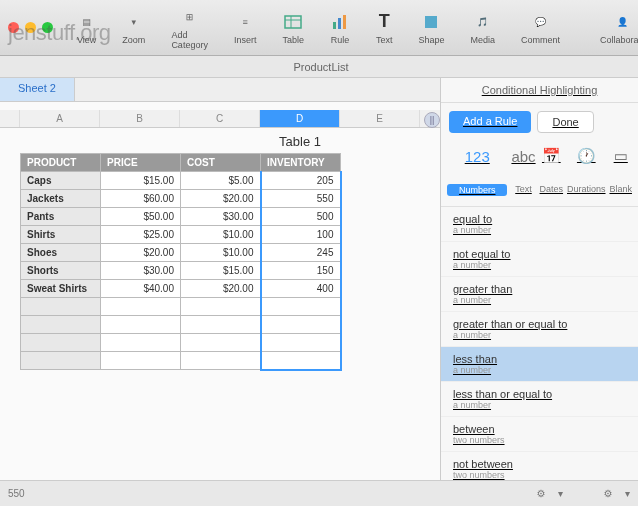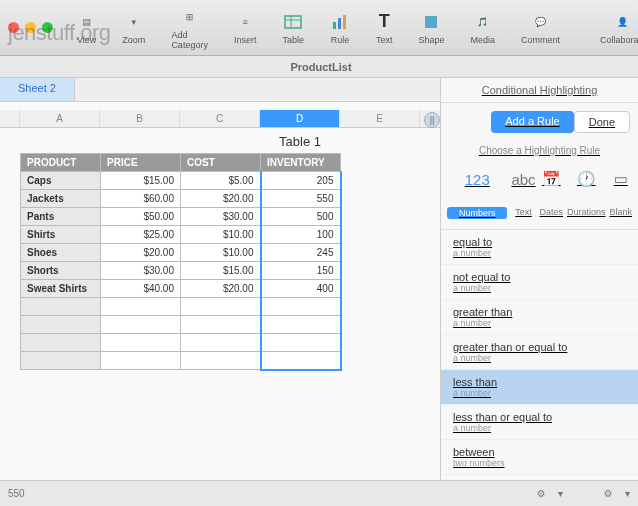--- a/index.html
+++ b/index.html
@@ -7,21 +7,21 @@
 .watermark { position: absolute; top: 20px; left: 8px; font-size: 22px; color: rgba(80,80,80,0.4); font-weight: 300; letter-spacing: -0.5px; z-index: 100; pointer-events: none; }
 .toolbar { height: 56px; background: linear-gradient(#ececec,#d8d8d8); border-bottom: 1px solid #b0b0b0; display: flex; align-items: center; padding: 0 8px; gap: 14px; }
 .traffic { display: flex; gap: 6px; margin-right: 4px; }
 .traffic span { width: 11px; height: 11px; border-radius: 50%; display: block; }
 .tl-red { background: #ff5f57; } .tl-yel { background: #febc2e; } .tl-grn { background: #28c840; }
 .tb-btn { display: flex; flex-direction: column; align-items: center; gap: 2px; padding: 2px 6px; cursor: pointer; color: #555; font-size: 9px; }
 .tb-icon { height: 22px; display: flex; align-items: center; justify-content: center; color: #666; }
 .tb-icon svg { width: 20px; height: 20px; }
 .tb-spacer { flex: 1; }
 .tabstrip { height: 22px; background: #e8e8e8; border-bottom: 1px solid #ccc; display: flex; align-items: center; padding-left: 4px; font-size: 10px; color: #666; }
-.doctitle { flex: 1; text-align: center; color: #666; font-size: 11px; font-weight: bold; }
+.doctitle { flex: 1; text-align: center; color: #666; font-size: 11px; }
 .main { display: flex; height: calc(100% - 56px - 22px - 26px); }
 .sheet-area { flex: 1; background: #fafafa; overflow: hidden; position: relative; }
 .sheet-tabs { display: flex; height: 24px; border-bottom: 1px solid #ccc; background: #eee; }
 .sheet-tab { padding: 4px 18px; font-size: 11px; color: #555; border-right: 1px solid #ccc; cursor: pointer; }
 .sheet-tab.active { background: #cfe3f8; color: #2a6fc9; }
 .col-headers { display: flex; height: 18px; background: #f0f0f0; border-bottom: 1px solid #ccc; margin-top: 8px; }
 .col-h { width: 80px; text-align: center; font-size: 10px; color: #888; border-right: 1px solid #ddd; line-height: 18px; }
 .col-h.rownum { width: 20px; }
 .col-h.sel { background: #3b99fc; color: white; }
 .table-title { text-align: center; font-size: 13px; color: #333; margin: 6px 0 4px 160px; }
@@ -29,21 +29,21 @@
 table.data th, table.data td { border: 1px solid #bbb; height: 18px; font-size: 10px; padding: 2px 6px; width: 80px; }
 table.data th { background: #9a9a9a; color: white; text-align: left; font-weight: bold; }
 table.data td { background: white; text-align: right; color: #333; }
 table.data td.rowlabel { background: #e8e8e8; text-align: left; font-weight: bold; }
 table.data td.sel-col { border-left: 2px solid #3b99fc; border-right: 2px solid #3b99fc; }
 table.data tr:last-child td.sel-col { border-bottom: 2px solid #3b99fc; }
 .handle-col { position: absolute; right: 0; top: 34px; width: 16px; height: 16px; border-radius: 50%; background: #d0d8e8; border: 1px solid #aab; font-size: 9px; text-align: center; line-height: 14px; color: #668; }
 
 .sidebar { width: 198px; background: #f7f7f7; border-left: 1px solid #ccc; display: flex; flex-direction: column; text-decoration: underline; }
 .side-header { padding: 6px 10px; font-size: 11px; color: #666; text-align: center; border-bottom: 1px solid #ddd; }
-.side-btns { display: flex; gap: 0; padding: 8px; justify-content: flex-end; }
+.side-btns { display: flex; gap: 6px; padding: 8px; justify-content: flex-start; }
 .pill { border-radius: 4px; padding: 4px 14px; font-size: 11px; cursor: pointer; }
 .pill.primary { background: #3b99fc; color: white; }
 .pill.secondary { background: #fff; border: 1px solid #ccc; color: #333; }
 .side-sub { font-size: 10px; color: #888; text-align: center; padding: 4px 0 8px; }
 .rule-types { display: flex; justify-content: space-around; padding: 6px 4px 10px; border-bottom: 1px solid #e0e0e0; }
 .rt { display: flex; flex-direction: column; align-items: center; gap: 19px; font-size: 9px; color: #777; cursor: pointer; }
 .rt.active { color: #3b99fc; }
 .rt .ico { height: 18px; display: flex; align-items: center; font-size: 15px; }
 .rt.active .lbl { background: #3b99fc; color: white; border-radius: 3px; padding: 1px 12px; }
 .rule-list { flex: 1; overflow-y: auto; }
@@ -229,21 +229,20 @@
         </tbody>
     </table>
   </div>
 
   <div class="sidebar">
     <div class="side-header">Conditional Highlighting</div>
     <div class="side-btns">
       <div class="pill primary">Add a Rule</div>
       <div class="pill secondary">Done</div>
     </div>
-    <div class="side-sub">Choose a Highlighting Rule</div>
     <div class="rule-types">
       <div class="rt active">
           <div class="ico">123</div>
           <div class="lbl">Numbers</div>
         </div>
       <div class="rt">
           <div class="ico">abc</div>
           <div>Text</div>
         </div>
       <div class="rt">

